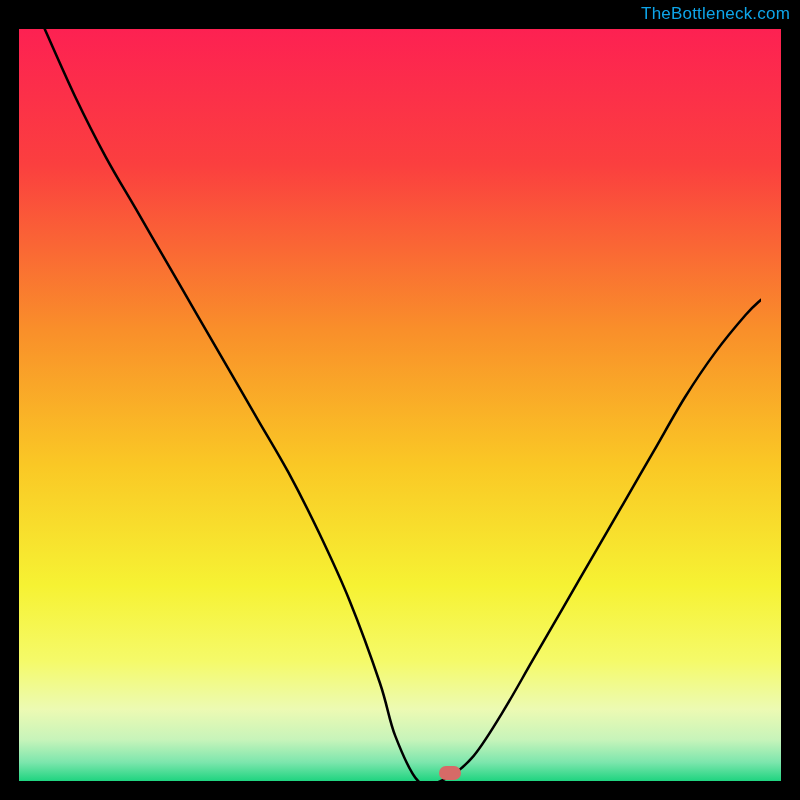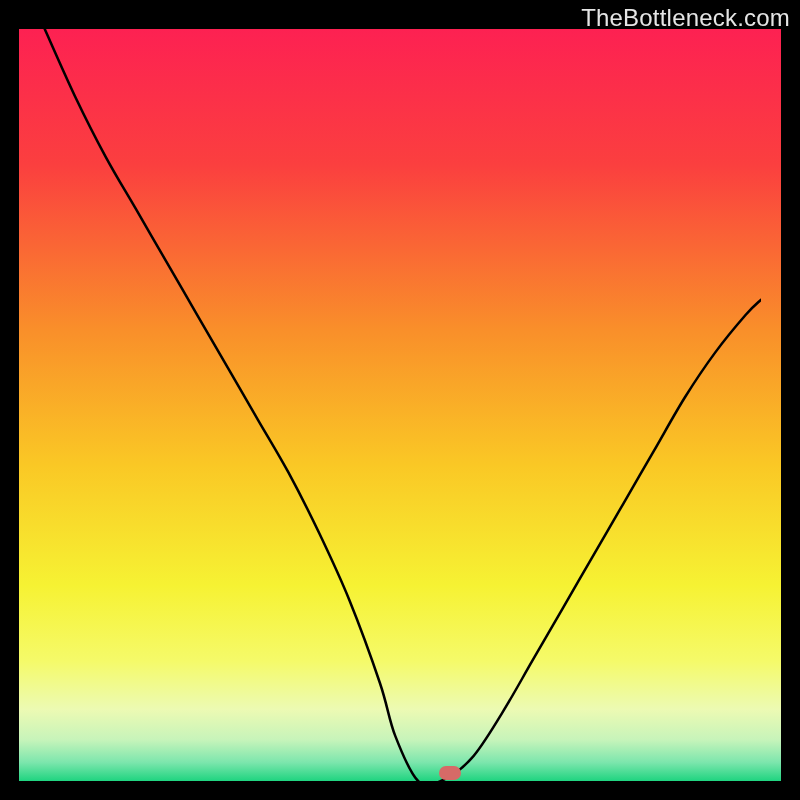--- a/index.html
+++ b/index.html
@@ -13,22 +13,22 @@
   }
   .stage {
     position: relative;
     width: 800px;
     height: 800px;
   }
   .watermark {
     position: absolute;
     top: 4px;
     right: 10px;
-    color: #e5e5e5;
-    font-size: 24px;
+    color: #0ea5e9;
+    font-size: 17px;
     font-weight: 500;
     letter-spacing: 0.2px;
     z-index: 10;
     text-align: center;
   }
   .plot {
     position: absolute;
     left: 19px;
     top: 29px;
     width: 762px;

